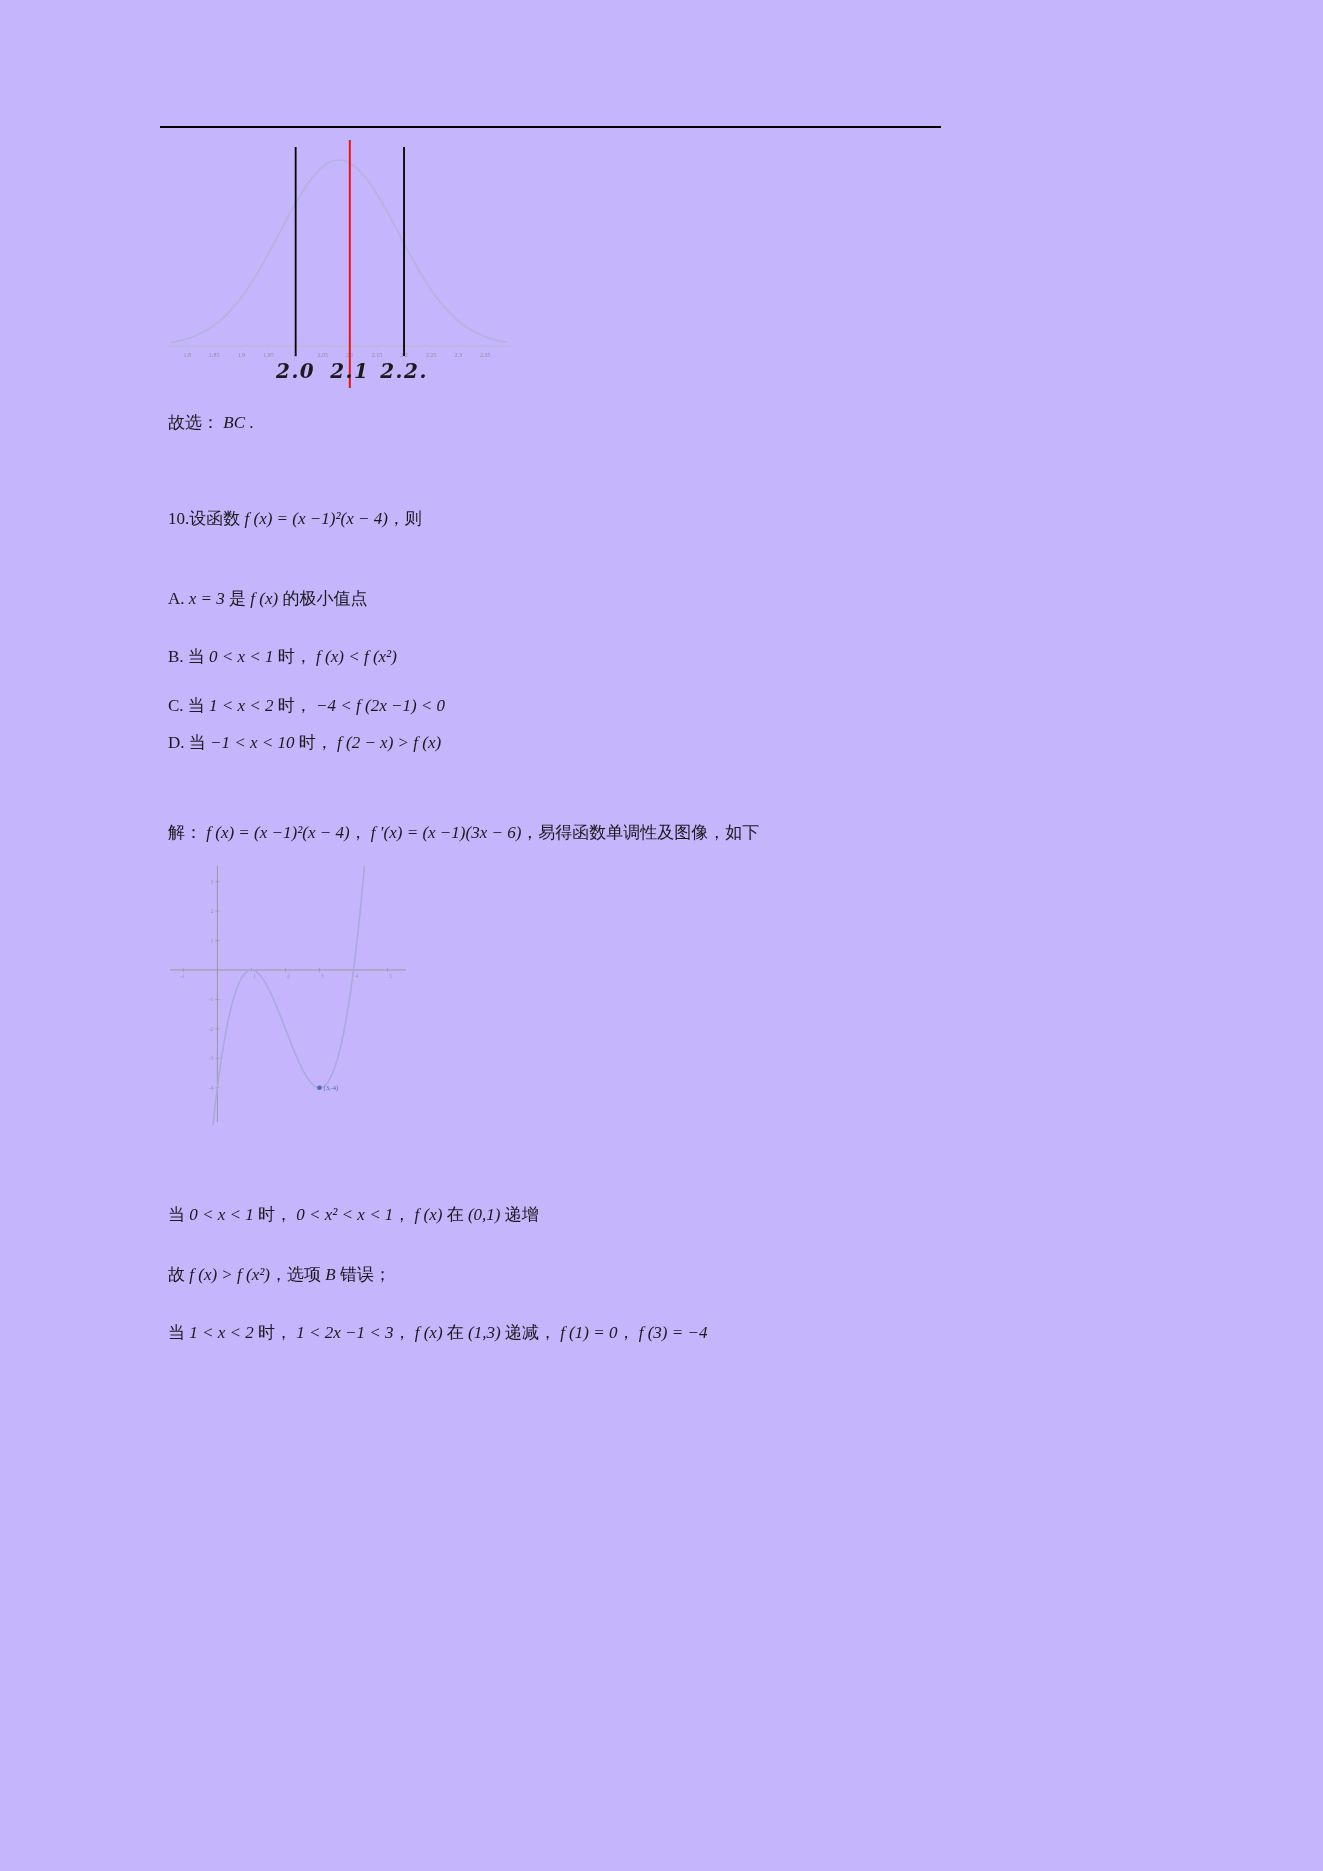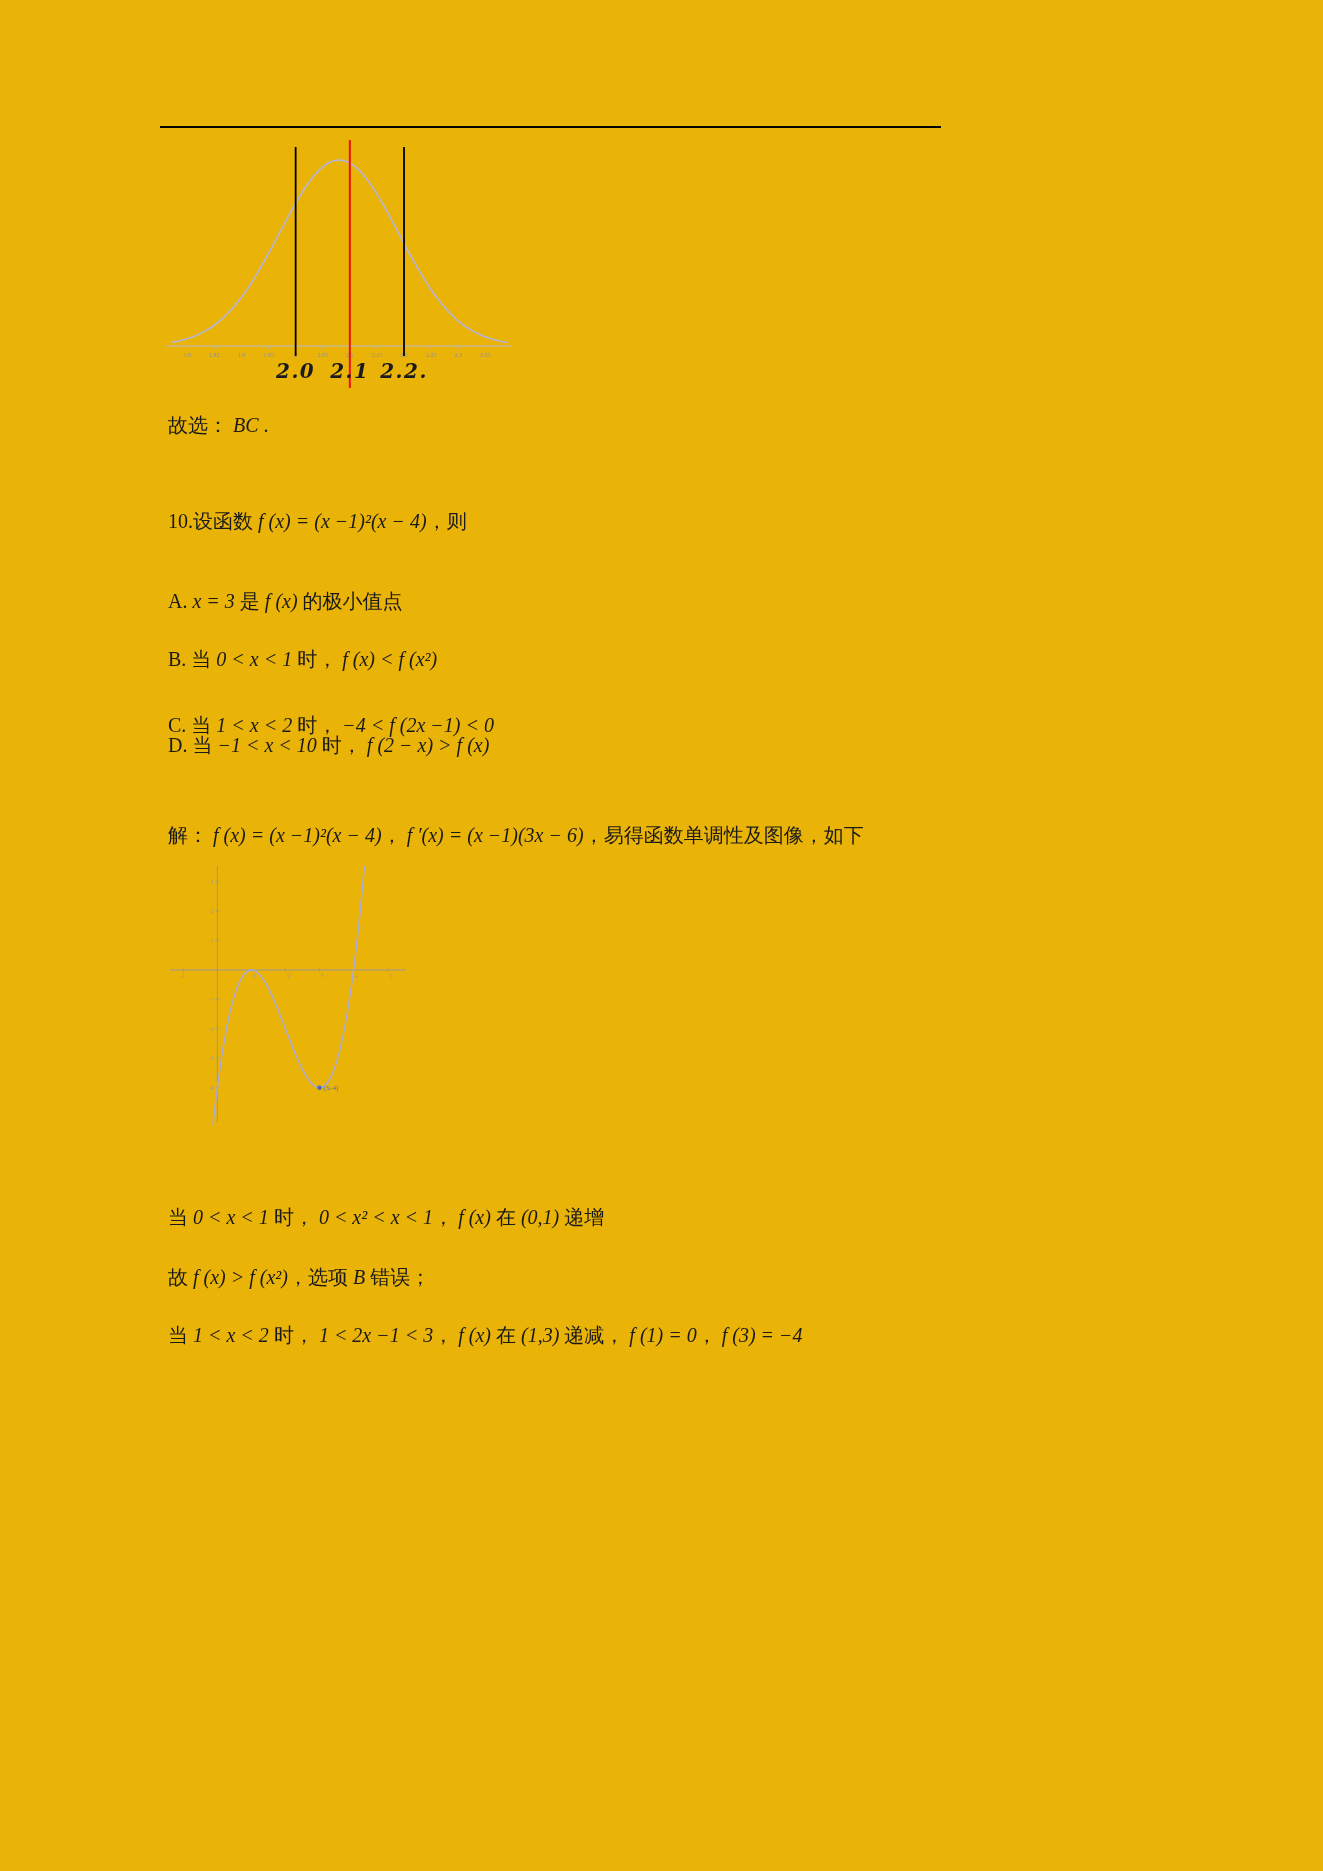--- a/index.html
+++ b/index.html
@@ -1,36 +1,36 @@
 <!DOCTYPE html>
 <html><head>
 <meta charset="utf-8">
 <style>
   * { margin:0; padding:0; box-sizing:border-box; }
   html,body { background:#ffffff; }
   .page {
     position:relative;
     width:1323px; height:1871px;
-    background:#eab308;
+    background:#c4b5fd;
     font-family:"Liberation Serif","DejaVu Serif",serif;
     color:#1a1a1a;
     overflow:hidden;
   }
   .top-rule {
     position:absolute;
     left:160px; top:126px;
     width:781px; height:2px;
     background:#000000;
   }
   .fig-bell { position:absolute; left:163px; top:138px; width:352px; height:256px; }
   .fig-cubic { position:absolute; left:168px; top:864px; width:240px; height:262px; }
   .textline {
     position:absolute;
     left:168px;
-    font-size:20px;
+    font-size:17px;
     line-height:1.3;
     white-space:nowrap;
   }
   .textline .math {
     font-family:"Liberation Serif","DejaVu Serif",serif;
     font-style:italic;
   }
   .textline .cn { font-style:normal; }
   .hand {
     font-family:"DejaVu Serif",serif;
@@ -81,21 +81,21 @@
         <text x="132.64516129032256" y="240" font-size="20" fill="#1b1b1b" text-anchor="middle" class="hand">2.0</text>
         <text x="186.83870967741933" y="240" font-size="20" fill="#1b1b1b" text-anchor="middle" class="hand">2.1</text>
         <text x="241.03225806451618" y="240" font-size="20" fill="#1b1b1b" text-anchor="middle" class="hand">2.2.</text>
       </svg>
   </figure>
 
   <p class="textline" style="top:412px"><span class="cn">故选：  </span><span class="math">BC</span><span class="cn"> .</span></p>
   <p class="textline" style="top:508px"><span class="cn">10.设函数 </span><span class="math">f (x) = (x −1)²(x − 4)</span><span class="cn">，则</span></p>
   <p class="textline" style="top:588px"><span class="cn">A. </span><span class="math">x = 3</span><span class="cn"> 是 </span><span class="math">f (x)</span><span class="cn"> 的极小值点</span></p>
   <p class="textline" style="top:646px"><span class="cn">B. 当 </span><span class="math">0 &lt; x &lt; 1</span><span class="cn"> 时， </span><span class="math">f (x) &lt; f (x²)</span></p>
-  <p class="textline" style="top:712px"><span class="cn">C. 当 </span><span class="math">1 &lt; x &lt; 2</span><span class="cn"> 时， </span><span class="math">−4 &lt; f (2x −1) &lt; 0</span></p>
+  <p class="textline" style="top:695px"><span class="cn">C. 当 </span><span class="math">1 &lt; x &lt; 2</span><span class="cn"> 时， </span><span class="math">−4 &lt; f (2x −1) &lt; 0</span></p>
   <p class="textline" style="top:732px"><span class="cn">D. 当 </span><span class="math">−1 &lt; x &lt; 10</span><span class="cn"> 时， </span><span class="math">f (2 − x) &gt; f (x)</span></p>
   <p class="textline" style="top:822px"><span class="cn">解： </span><span class="math">f (x) = (x −1)²(x − 4)</span><span class="cn">， </span><span class="math">f ′(x) = (x −1)(3x − 6)</span><span class="cn">，易得函数单调性及图像，如下</span></p>
 
   <figure class="fig-cubic">
     <svg id="cubic-svg" width="240" height="262" viewBox="0 0 240 262">
         <line x1="2" y1="105.97752808988764" x2="238" y2="105.97752808988764" stroke="#9a9a9a" stroke-width="1"></line>
         <line x1="49.36170212765957" y1="2" x2="49.36170212765957" y2="258" stroke="#9a9a9a" stroke-width="1"></line>
         <line x1="15.319148936170212" y1="103.97752808988764" x2="15.319148936170212" y2="107.97752808988764" stroke="#9a9a9a" stroke-width="0.7"></line>
         <text x="14.319148936170212" y="113.97752808988764" font-size="5.5" fill="#9a9a9a" text-anchor="middle">-1</text>
         <line x1="83.40425531914894" y1="103.97752808988764" x2="83.40425531914894" y2="107.97752808988764" stroke="#9a9a9a" stroke-width="0.7"></line>

